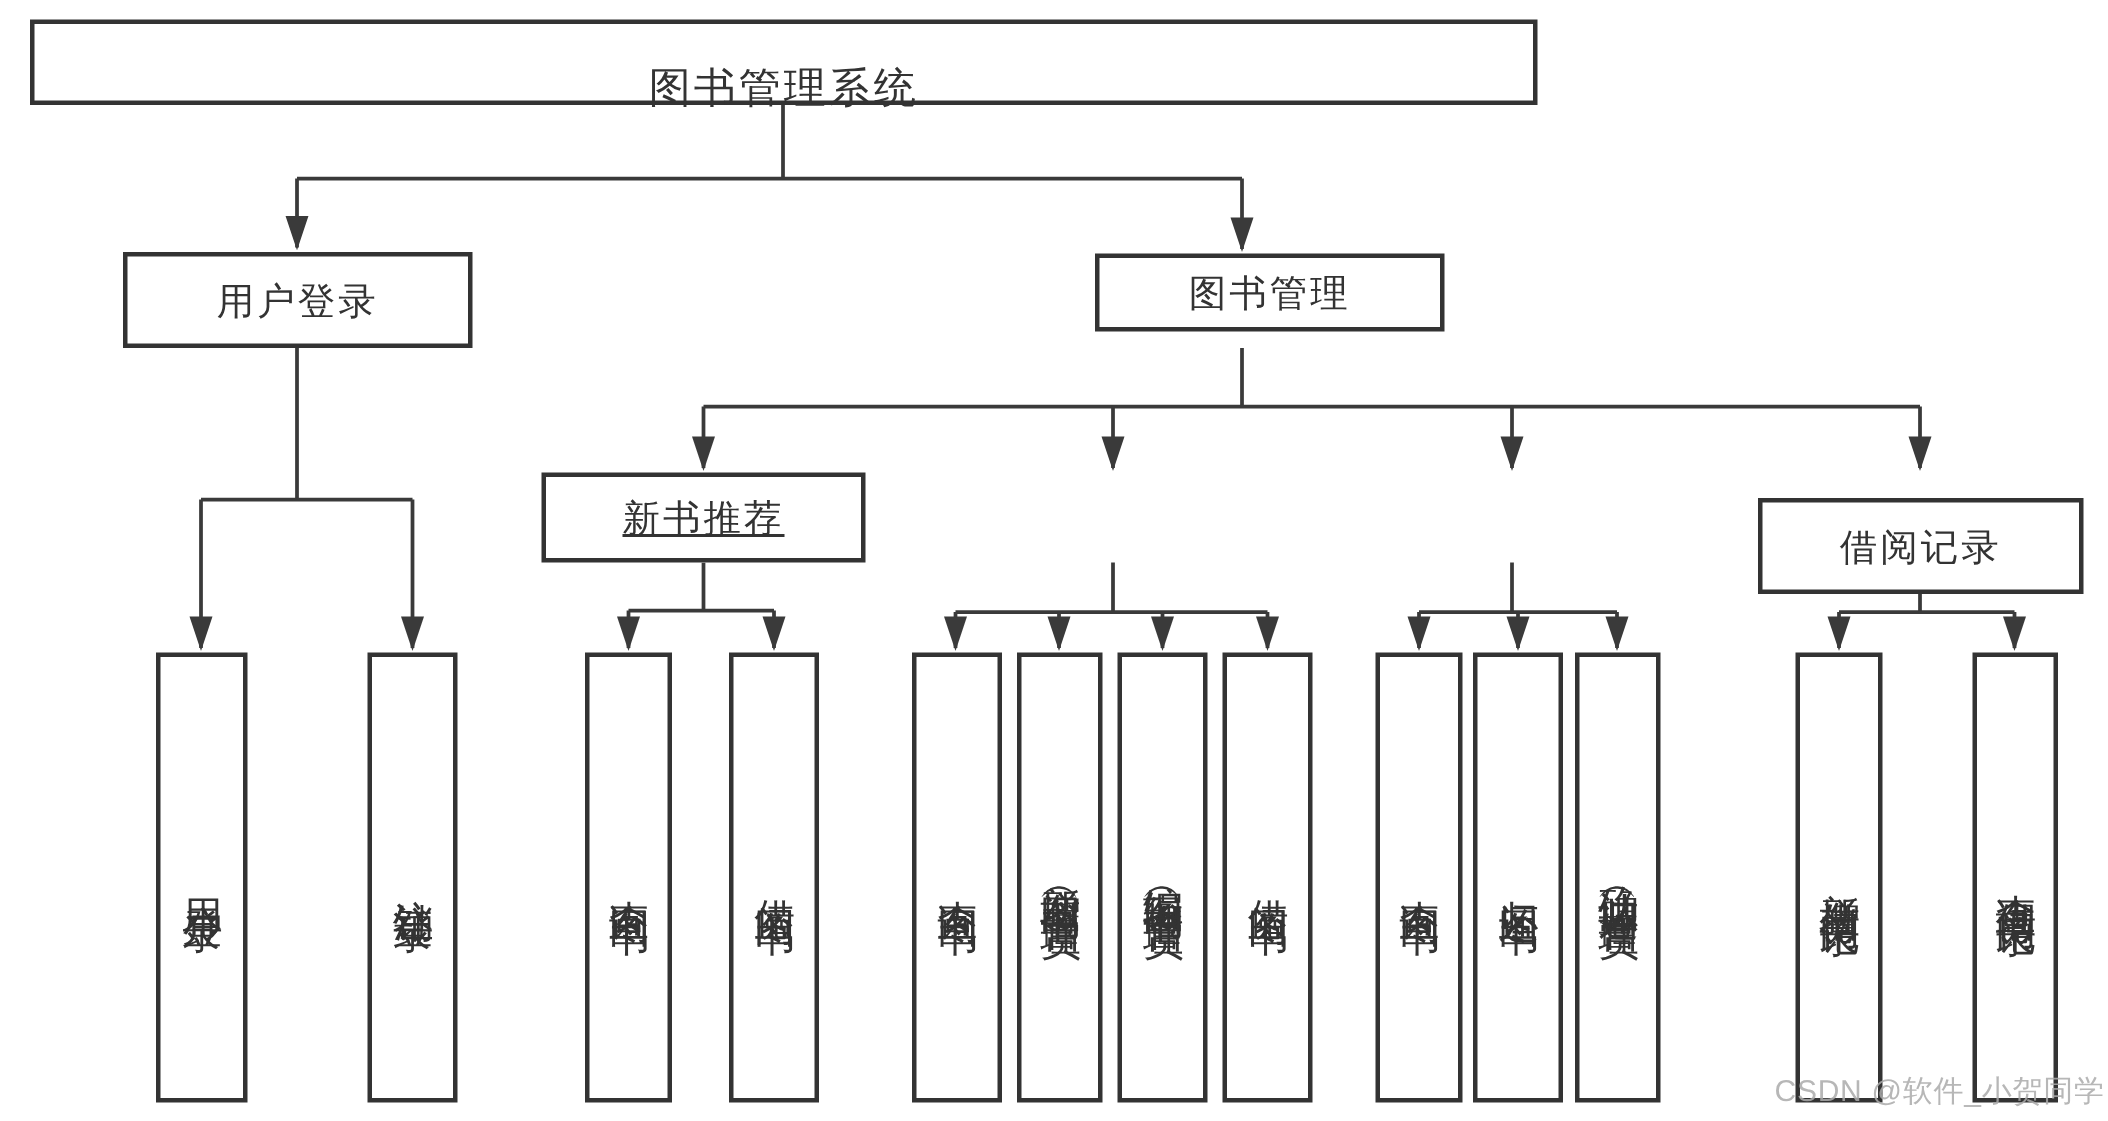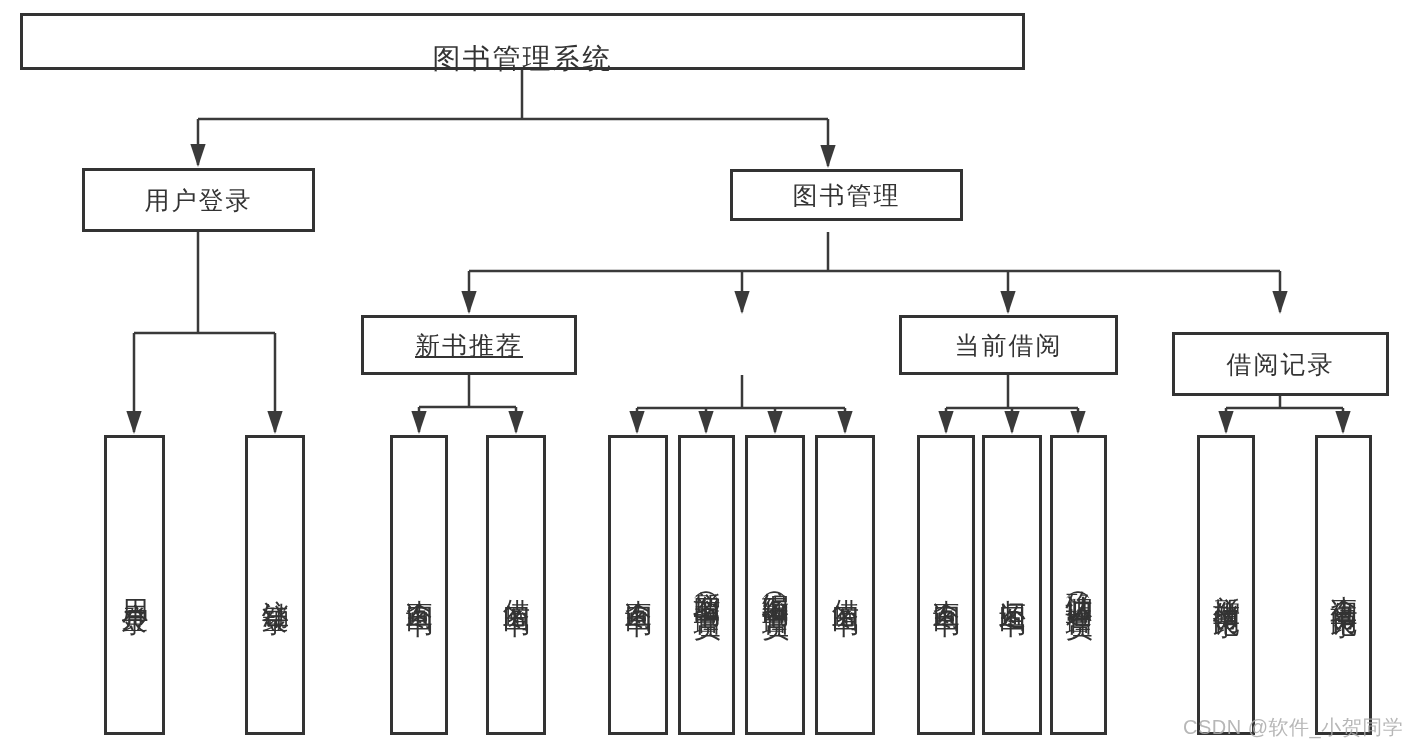--- a/index.html
+++ b/index.html
@@ -111,23 +111,20 @@
   <div class="box" style="left:82px;top:168px;width:233px;height:64px;">
     <span class="h-label">用户登录</span>
   </div>
   <div class="box" style="left:688px;top:169px;width:233px;height:52px;margin-left:42px;">
     <span class="h-label">图书管理</span>
   </div>
 
   <div class="box" style="left:361px;top:315px;width:216px;height:60px;text-decoration:underline;">
     <span class="h-label">新书推荐</span>
   </div>
-  <div class="box" style="left:899px;top:315px;width:219px;height:60px;">
-    <span class="h-label">当前借阅</span>
-  </div>
   <div class="box" style="left:1172px;top:332px;width:217px;height:64px;">
     <span class="h-label">借阅记录</span>
   </div>
 
   <div class="box" style="left:104px;top:435px;width:61px;height:300px;">
     <span class="v-label">用户登录</span>
   </div>
   <div class="box" style="left:245px;top:435px;width:60px;height:300px;">
     <span class="v-label">注销登录</span>
   </div>

